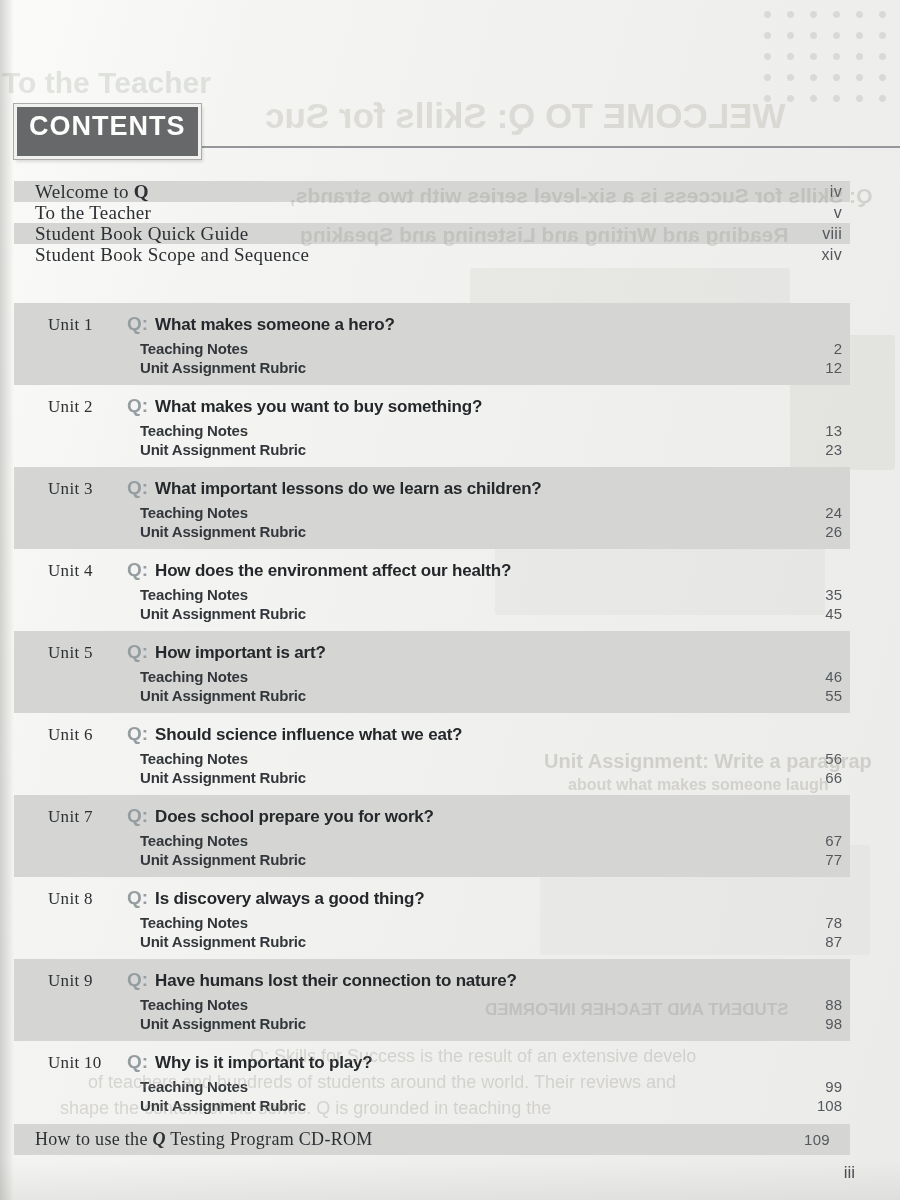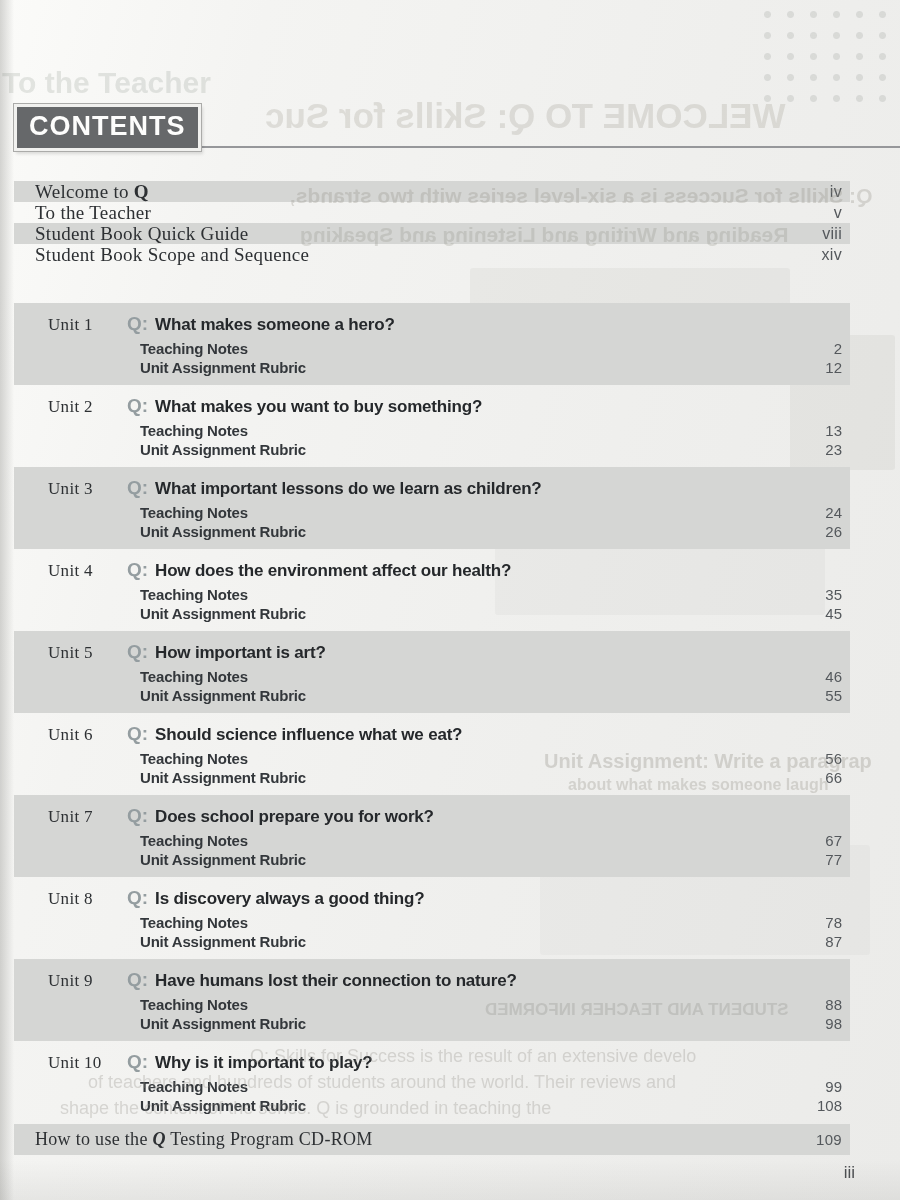--- a/index.html
+++ b/index.html
@@ -22,21 +22,21 @@
   .ghost.mirror{transform:scaleX(-1);}
   .ghost-dots{position:absolute;z-index:3;pointer-events:none;
       background-image:radial-gradient(circle,rgba(140,145,140,0.22) 3px,rgba(140,145,140,0) 4px);
       background-size:23px 21px;}
   .ghost-box{position:absolute;z-index:1;pointer-events:none;border-radius:3px;}
 
   
   .contents-box{position:absolute;left:14px;top:104px;z-index:4;
       background:#66686a;color:#fdfdfc;
       font-family:"Liberation Sans", sans-serif;font-weight:bold;font-size:27px;
-      letter-spacing:1px;padding:4px 12px 6px 12px;
+      letter-spacing:1px;padding:4px 12px 14px 12px;
       border:3px solid #f1f1ef; box-shadow:0 0 0 1px #ababa9, 2px 3px 3px rgba(0,0,0,0.12);}
   .header-rule{position:absolute;left:14px;top:146px;width:886px;height:2px;
       background:#96979a;z-index:2;}
 
   
   .front-matter{position:absolute;left:14px;top:181px;width:836px;z-index:2;}
   .fm-row{display:flex;justify-content:space-between;align-items:center;
       height:21px;padding:0 8px 0 21px;font-size:19px;color:#2d3033;letter-spacing:0.3px;}
   .fm-row .q-bold{font-weight:bold;}
   .fm-page{font-family:"Liberation Sans", sans-serif;font-size:16px;color:#54585c;}
@@ -51,21 +51,21 @@
   .u-question{font-family:"Liberation Sans", sans-serif;font-weight:bold;font-size:17px;
       letter-spacing:-0.2px;color:#25282b;}
   .u-items{margin:2px 8px 0 126px;}
   .u-item{display:flex;justify-content:space-between;line-height:19px;}
   .u-item-label{font-family:"Liberation Sans", sans-serif;font-weight:bold;font-size:15px;
       letter-spacing:-0.2px;color:#33373b;}
   .u-item-page{font-family:"Liberation Sans", sans-serif;font-size:15px;color:#54585c;}
 
   .footer-row{position:absolute;left:14px;top:1124px;width:836px;height:31px;z-index:2;
       box-sizing:border-box;display:flex;justify-content:space-between;align-items:center;
-      padding:0 8px 0 21px;font-size:18px;color:#2d3033;letter-spacing:0.3px;}
+      padding:0 20px 0 21px;font-size:18px;color:#2d3033;letter-spacing:0.3px;}
   .footer-row .q-bold{font-weight:bold;font-style:italic;}
   .footer-page{font-family:"Liberation Sans", sans-serif;font-size:15px;color:#54585c;}
 
   .folio{position:absolute;right:45px;top:1163px;z-index:2;
       font-family:"Liberation Sans", sans-serif;font-size:17px;color:#4b4e51;}
 </style>
 </head>
 <body>
 
 <div class="page">

